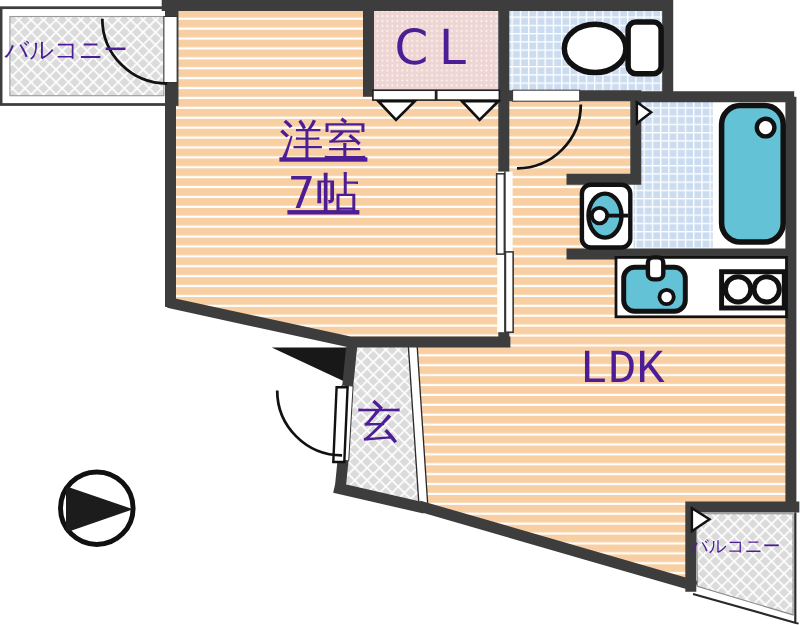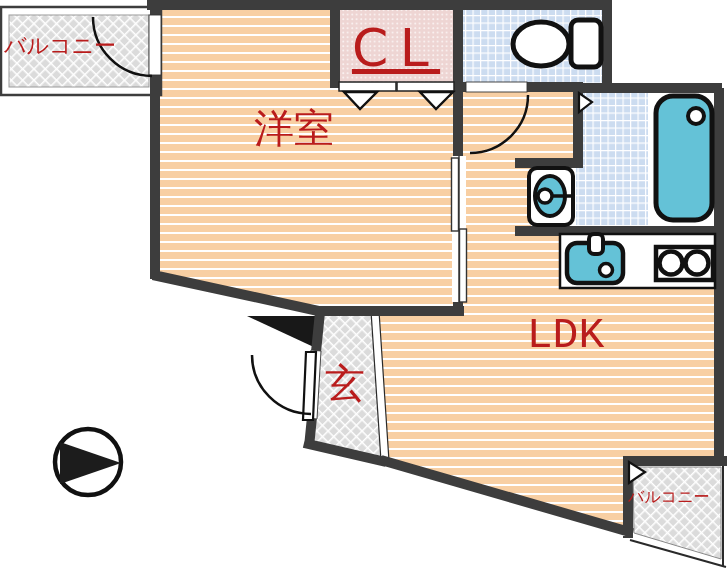--- a/index.html
+++ b/index.html
@@ -4,25 +4,25 @@
 <style>
   html,body{margin:0;padding:0;background:#fff;}
   #plan{position:relative;width:727px;height:568px;background:#ffffff;overflow:hidden;
         font-family:"DejaVu Sans",sans-serif;color:#1b1b1b;}
   #plan svg{position:absolute;left:0;top:0;}
   .wall{stroke:#3d3d3d;stroke-width:10;fill:none;}
   .thin{stroke:#2a2a2a;stroke-width:2;fill:none;}
   .open{fill:#ffffff;stroke:#333;stroke-width:0.9;}
   .arc{stroke:#111;stroke-width:2.5;fill:none;}
   .fixw{fill:#fff;stroke:#111;}
-  .lbl{position:absolute;color:#b91c1c;white-space:nowrap;}
+  .lbl{position:absolute;color:#4c1d95;white-space:nowrap;}
   .lbl .ln{text-align:center;}
   #lbl-balcony-tl{left:4px;top:31px;font-size:22px;letter-spacing:0px;}
-  #lbl-western{left:228px;top:104px;width:132px;font-size:40px;line-height:48px;text-align:center;}
-  #lbl-cl{left:338px;top:18px;width:116px;font-size:52px;letter-spacing:0.22em;text-align:center;text-decoration:underline;}
+  #lbl-western{left:228px;top:104px;width:132px;font-size:40px;line-height:48px;text-align:center;text-decoration:underline;}
+  #lbl-cl{left:338px;top:18px;width:116px;font-size:44px;letter-spacing:0.22em;text-align:center;}
   #lbl-ldk{left:498px;top:312px;width:135px;font-size:43px;line-height:48px;text-align:center;font-family:Liberation Mono, monospace;}
   #lbl-genkan{left:322px;top:356px;width:46px;font-size:40px;text-align:center;}
   #lbl-balcony-br{left:628px;top:487px;width:100px;font-size:16px;}
 </style>
 </head>
 <body>
 
 <div id="plan">
 <svg width="727" height="568" viewBox="0 0 727 568">
   <defs>
@@ -137,20 +137,21 @@
   </g>
   <g>
     <circle cx="88" cy="462" r="33" fill="#fff" stroke="#111" stroke-width="4.5"></circle>
     <polygon points="60,442 60,484 121,463" fill="#1c1c1c"></polygon>
   </g>
 </svg>
 
   <div class="lbl" id="lbl-balcony-tl">バルコニー</div>
   <div class="lbl" id="lbl-western">
     <div class="ln">洋室</div>
+    <div class="ln">7帖</div>
   </div>
   <div class="lbl" id="lbl-cl">CL</div>
   <div class="lbl" id="lbl-ldk">
     <div class="ln">LDK</div>
   </div>
   <div class="lbl" id="lbl-genkan">玄</div>
   <div class="lbl" id="lbl-balcony-br">バルコニー</div>
 </div>
 
 </body></html>

